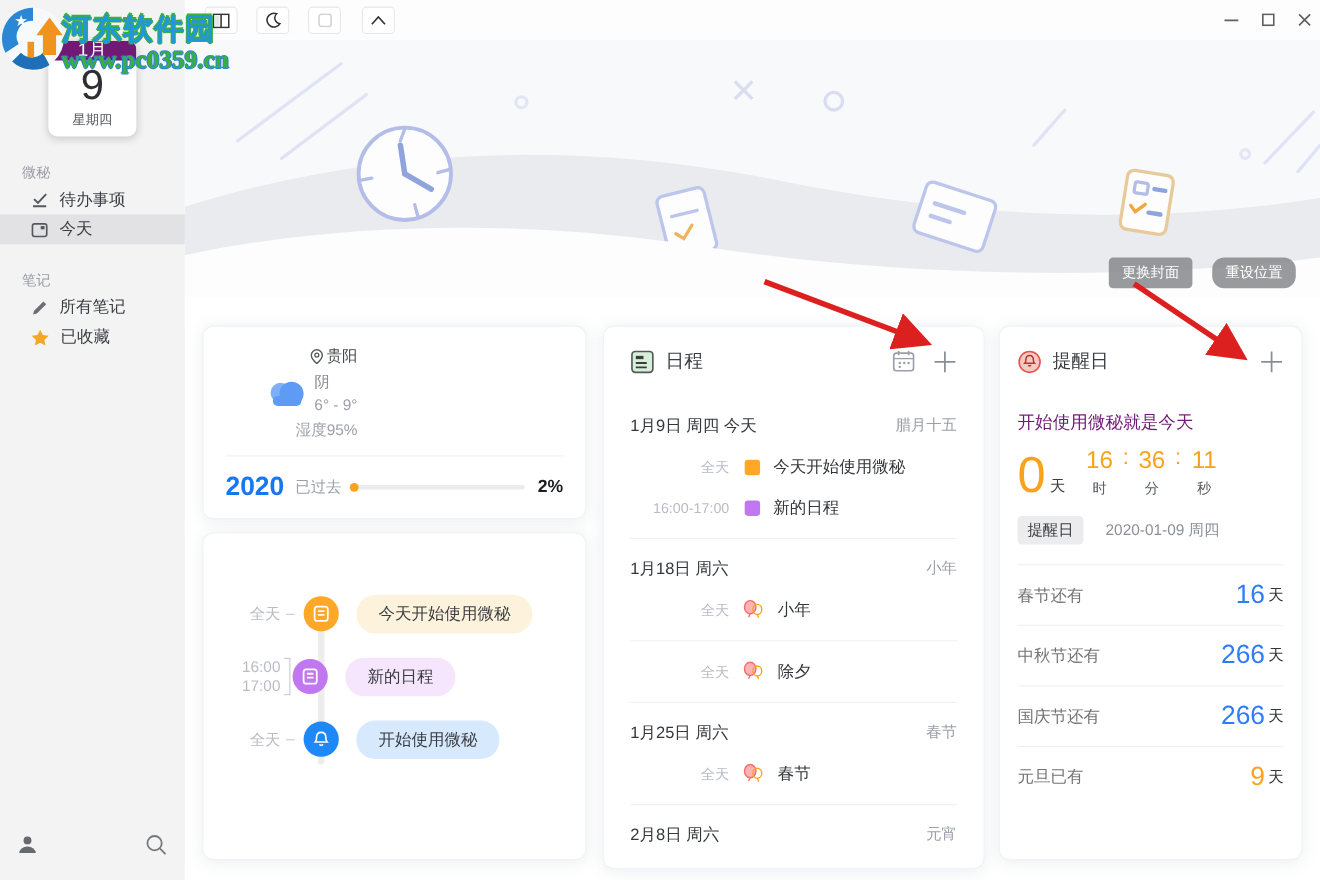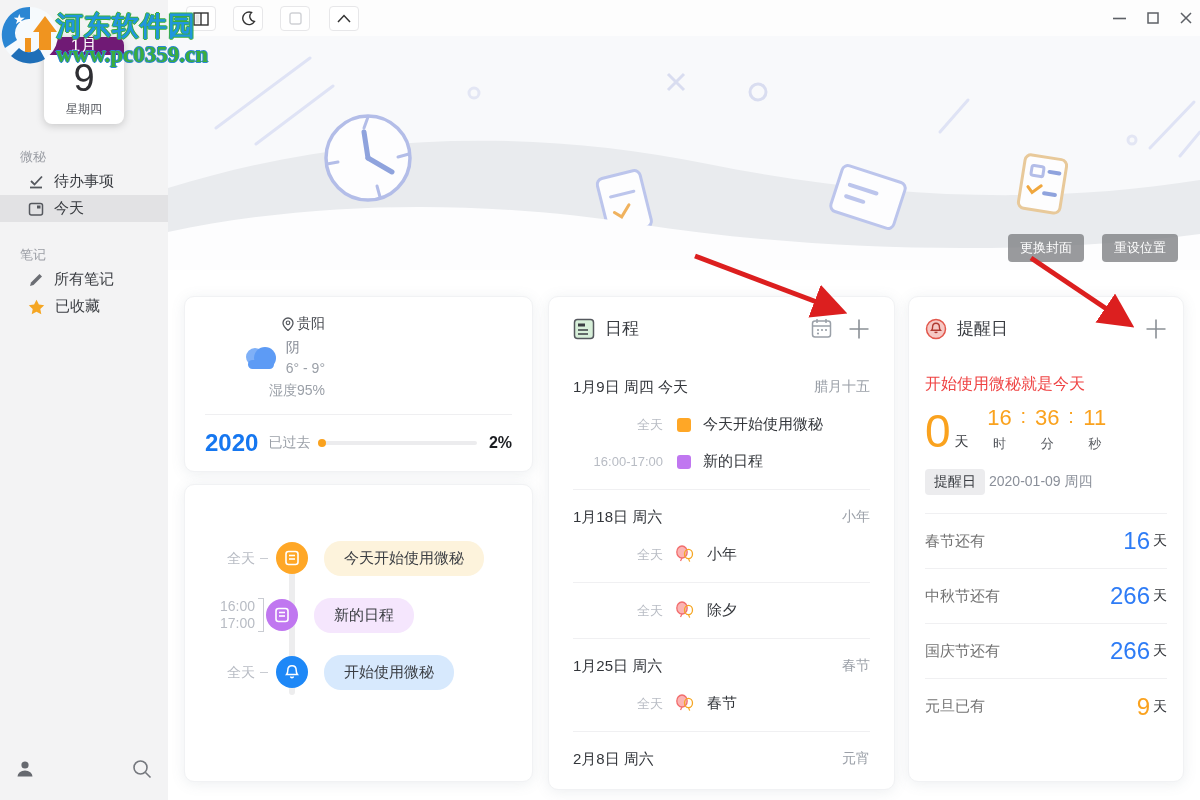--- a/index.html
+++ b/index.html
@@ -78,31 +78,31 @@
   .sch-event { display:flex; align-items:center; margin-top:18px; cursor:pointer; }
   .sch-time { width:90px; text-align:right; font-size:13px; color:#b8bcc4; }
   .sch-sq { width:14px; height:14px; border-radius:3px; margin-left:14px; }
   .sch-ev-title { font-size:15px; color:#33363b; margin-left:12px; }
   .sch-div { border-top:1px solid #f0f0f2; margin-top:18px; }
   .sch-balloon { margin-left:12px; }
   
   .rem-header { display:flex; align-items:center; padding-top:20px; }
   .rem-title { font-size:17px; color:#3a3d42; margin-left:10px; }
   .rem-plus { margin-left:auto; }
-  .rem-headline { font-size:16px; color:#ef4444; margin-top:34px; }
+  .rem-headline { font-size:16px; color:#701a75; margin-top:34px; }
   .rem-countdown { display:flex; align-items:flex-end; margin-top:10px; }
   .rem-zero { font-size:46px; line-height:44px; color:#faa21e; }
   .rem-zero-unit { font-size:14px; color:#3a3d42; margin:0 14px 2px 4px; }
   .cd-col { display:flex; flex-direction:column; align-items:center; width:34px; }
   .cd-num { font-size:22px; color:#faa21e; }
   .cd-unit { font-size:13px; color:#55585e; margin-top:4px; }
   .cd-colon { font-size:20px; color:#faa21e; margin:0 4px; align-self:flex-start; }
   .rem-badge-row { display:flex; align-items:center; margin-top:16px; }
   .rem-badge { background:#ececee; border-radius:4px; padding:4px 9px; font-size:14px; color:#3a3d42; }
-  .rem-badge-date { margin-left:4px; font-size:14px; color:#8a8f99; }
+  .rem-badge-date { margin-left:20px; font-size:14px; color:#8a8f99; }
   .rem-div { border-top:1px solid #f0f0f2; margin-top:18px; }
   .rem-row { height:55px; display:flex; align-items:center; border-bottom:1px solid #f0f0f2; cursor:pointer; }
   .rem-row:last-child { border-bottom:none; }
   .rem-label { font-size:15px; color:#737373; }
   .rem-val { margin-left:auto; font-size:24px; color:#2e7cf6; }
   .rem-val.orange { color:#faa21e; }
   .rem-unit { font-size:14px; color:#33363b; margin-left:3px; }
   
   .watermark { position:absolute; left:0; top:0; z-index:60; pointer-events:none; }
   .wm-title { position:absolute; left:56px; top:8px; font-size:27px; font-weight:bold; letter-spacing:1px;
@@ -252,21 +252,21 @@
   </div>
   <div class="side-bottom-icon" style="left:131px">
     <svg width="22" height="22" viewBox="0 0 22 22">
       <circle cx="9.5" cy="9.5" r="6.5" fill="none" stroke="#74777d" stroke-width="1.6"></circle>
       <line x1="14.5" y1="14.5" x2="19.5" y2="19.5" stroke="#74777d" stroke-width="1.6"></line>
     </svg>
   </div>
 </div>
 
 <button class="cover-btn" style="left:1008px; top:234px;">更换封面</button>
-<button class="cover-btn" style="left:1102px; top:234px;">重设位置</button>
+<button class="cover-btn" style="left:1102px; top:234px;border-radius:11px;">重设位置</button>
 
 <div class="card" id="card-today">
   <div class="tc-top">
     <div class="tc-right">
       <div class="tc-city">
         <svg width="12" height="14" viewBox="0 0 12 14">
           <path d="M6,1 C3.2,1 1,3.2 1,6 c0,3.2 5,7.5 5,7.5 S11,9.2 11,6 C11,3.2 8.8,1 6,1 Z" fill="none" stroke="#55585e" stroke-width="1.3"></path>
           <circle cx="6" cy="5.8" r="1.8" fill="none" stroke="#55585e" stroke-width="1.2"></circle>
         </svg>
         <span>贵阳</span>

